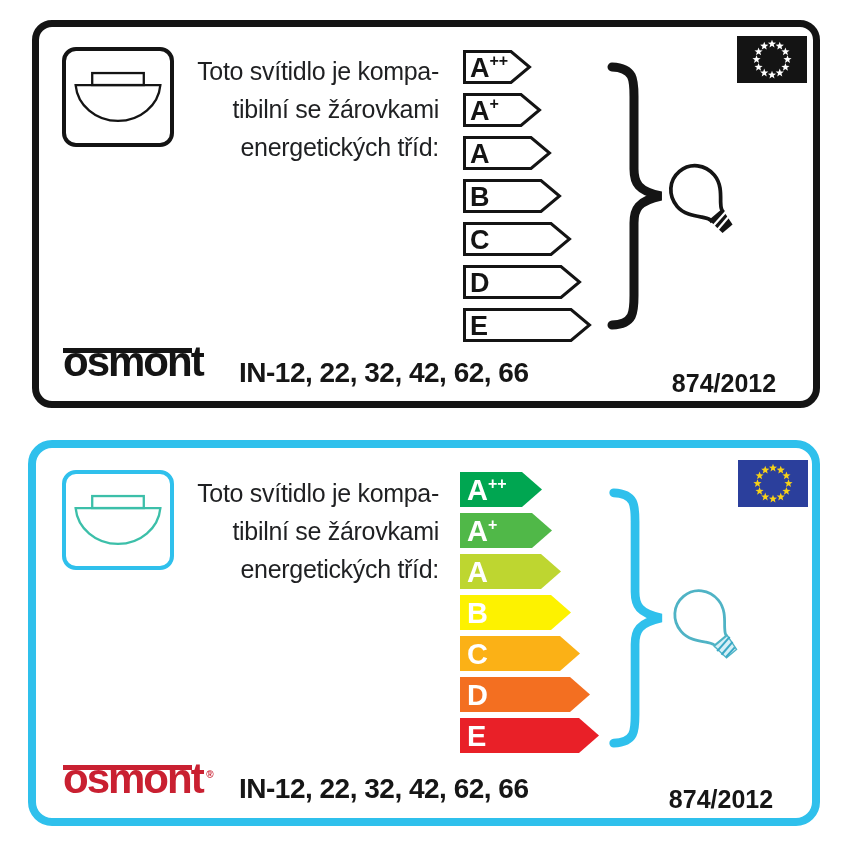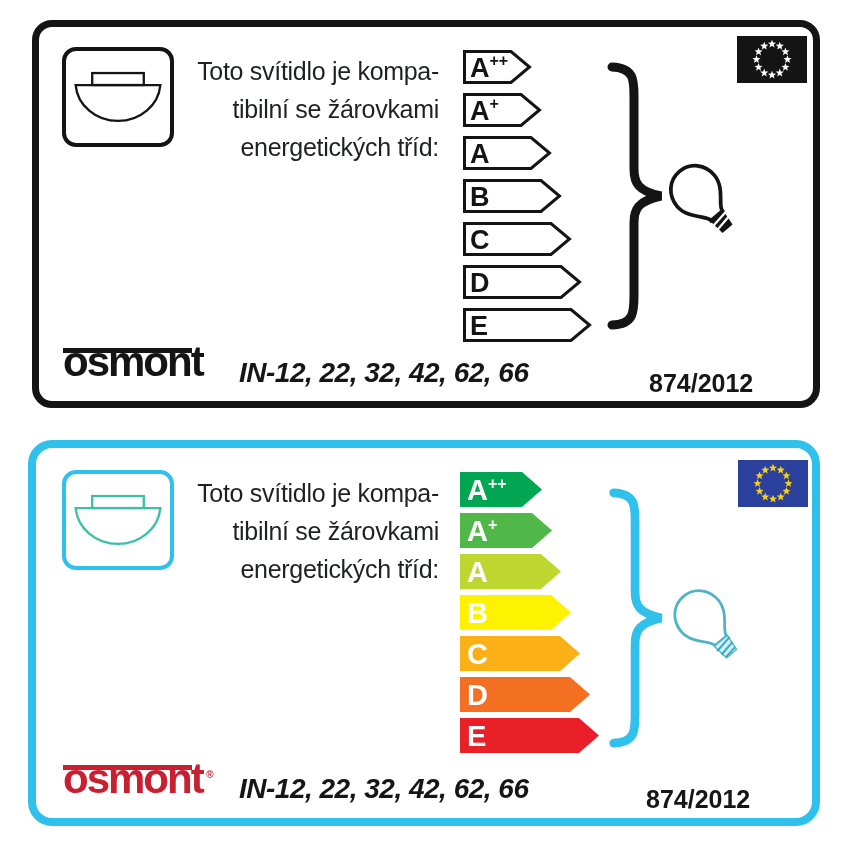--- a/index.html
+++ b/index.html
@@ -36,25 +36,25 @@
   .color .euflag{left:702px;top:12px;}
 
   .brand{position:relative;display:inline-block;font-weight:bold;font-size:42px;line-height:46px;
          letter-spacing:-2px;text-align:right;}
   .brand-wrap{position:absolute;}
   .mono .brand-wrap{left:24px;top:312px;color:var(--ink);}
   .color .brand-wrap{left:27px;top:308px;color:var(--red);}
   .brand-bar{position:absolute;left:0;top:9px;height:5px;width:calc(100% - 11px);background:currentColor;}
   .brand-reg{position:absolute;top:-4px;right:-11px;font-size:10px;letter-spacing:0;font-weight:bold;}
 
-  .models{position:absolute;font-weight:bold;font-size:28px;color:#161616;letter-spacing:-0.5px;font-style:italic;}
+  .models{position:absolute;font-weight:bold;font-size:28px;color:#161616;letter-spacing:-0.5px;}
   .mono .models{left:200px;top:330px;}
   .color .models{left:203px;top:325px;}
 
-  .regulation{position:absolute;width:150px;text-align:left;font-weight:bold;font-size:25px;color:#161616;}
+  .regulation{position:absolute;width:150px;text-align:center;font-weight:bold;font-size:25px;color:#161616;}
   .mono .regulation{left:610px;top:342px;}
   .color .regulation{left:610px;top:337px;}
 
   .arrow-row{display:block;}
   .arrow-letter{font-family:"Liberation Sans",sans-serif;font-weight:bold;}
 </style>
 </head>
 <body>
 
 <div class="stage">

